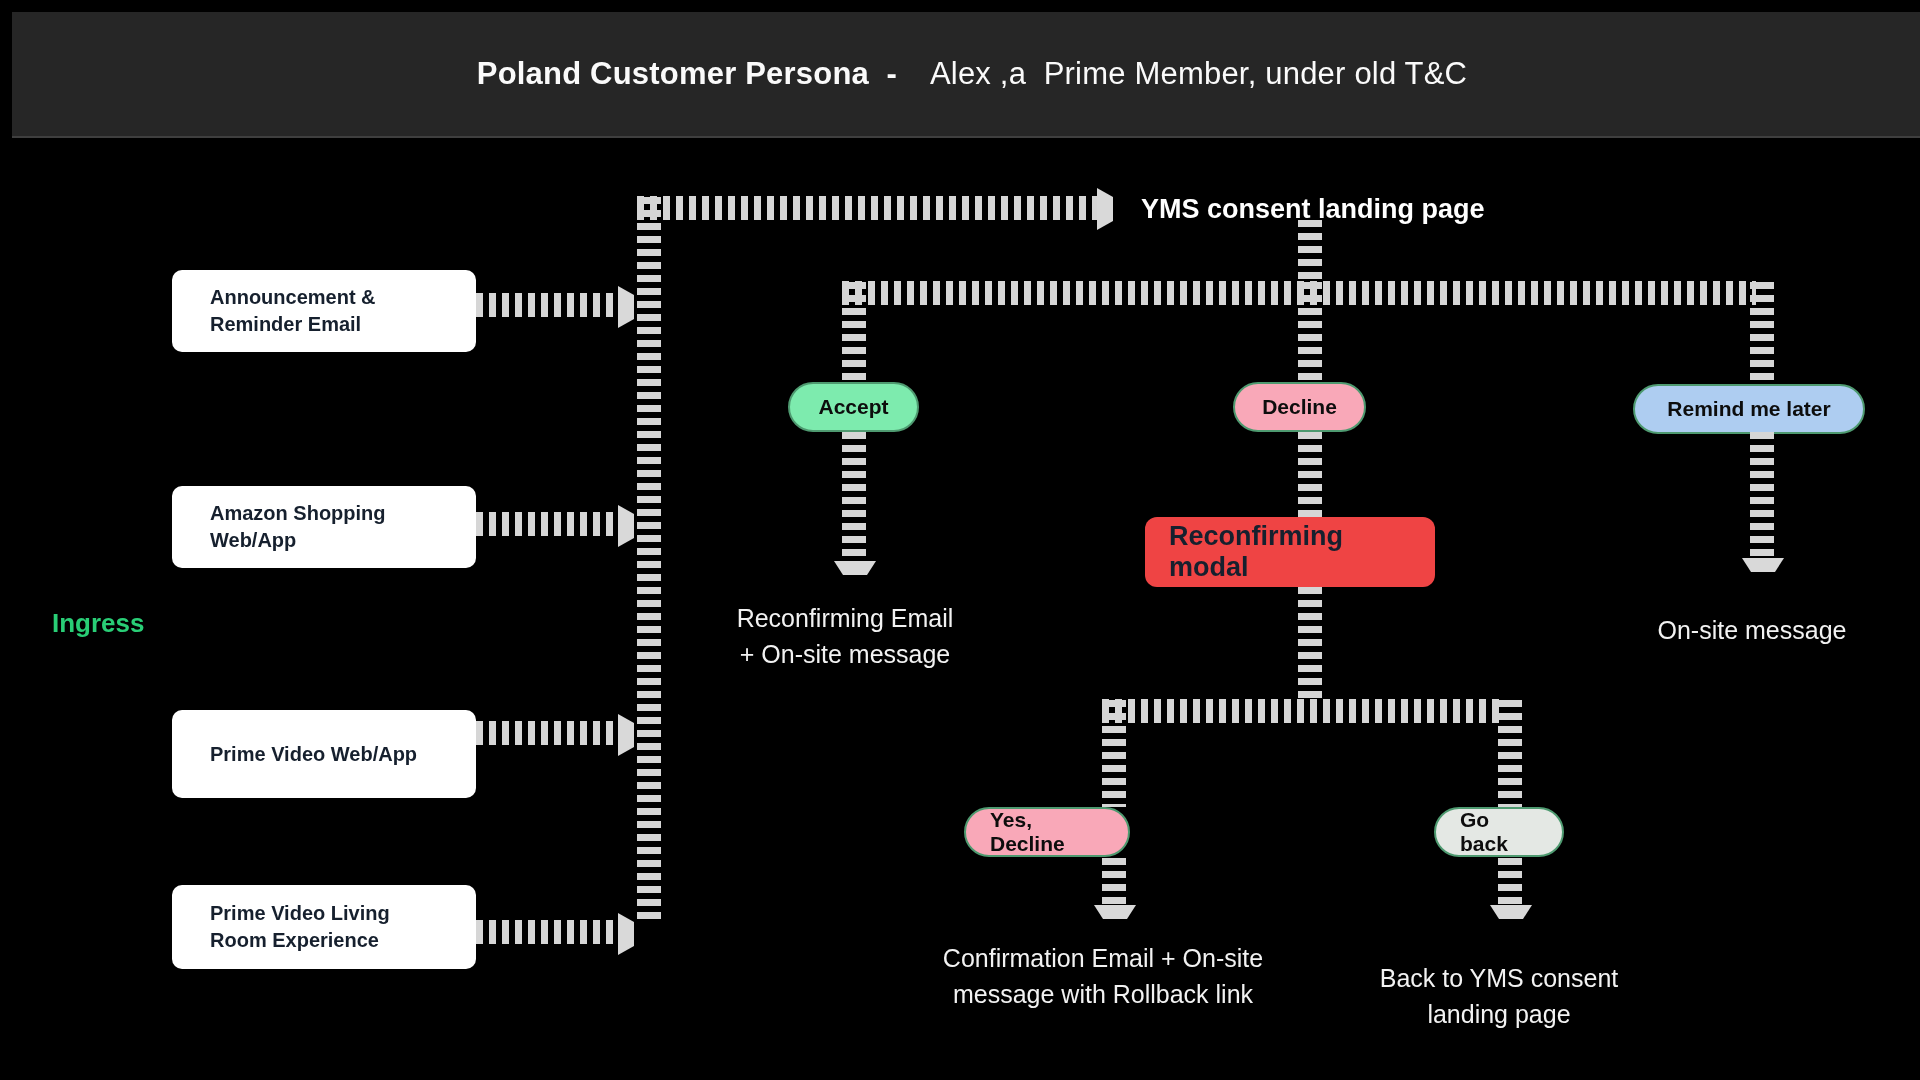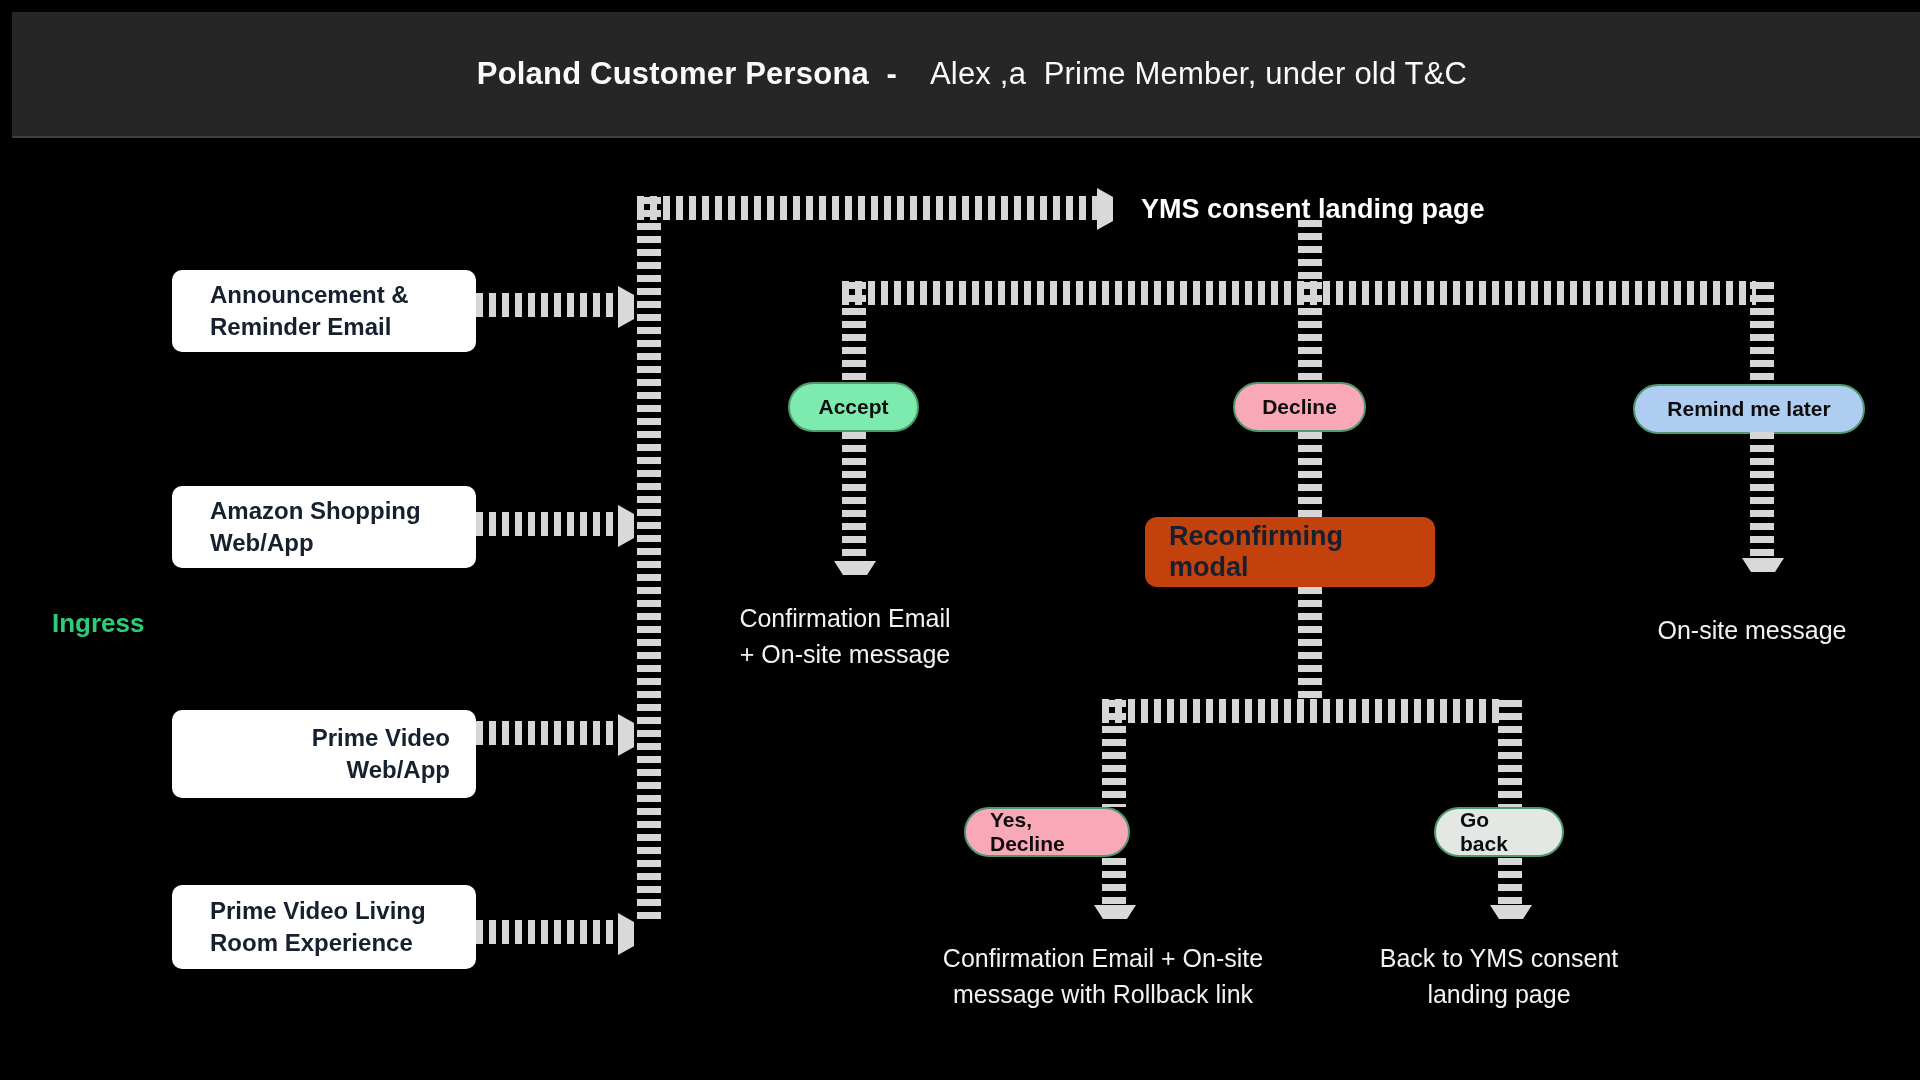--- a/index.html
+++ b/index.html
@@ -31,21 +31,21 @@
 
   
   .src-box {
     left: 160px; width: 304px;
     background: #ffffff; border-radius: 10px;
     display: flex; align-items: center;
     padding-left: 26px; padding-right: 14px;
   }
   .src-box .lbl {
     color: var(--node-text, #16202E);
-    font-size: 24px; font-weight: bold; line-height: 1.34;
+    font-size: 20px; font-weight: bold; line-height: 1.34;
     white-space: pre-line;
   }
 
   
   .hline { height: 3px; background: repeating-linear-gradient(to right, var(--dash, #D6D6D6) 0 7px, transparent 7px 13px); }
   .vline { width: 3px;  background: repeating-linear-gradient(to bottom, var(--dash, #D6D6D6) 0 7px, transparent 7px 13px); }
 
   .arrow-right {
     width: 0; height: 0;
     border-top: 9px solid transparent; border-bottom: 9px solid transparent;
@@ -69,21 +69,21 @@
   }
   .pill-accept      { left: 776px;  top: 370px; width: 131px; background: var(--pill-accept, #7DEBAE); }
   .pill-decline     { left: 1221px; top: 370px; width: 133px; background: var(--pill-decline, #F9A8B8); }
   .pill-remind      { left: 1621px; top: 372px; width: 232px; background: var(--pill-remind, #AECDF1); }
   .pill-yes-decline { left: 952px; top: 795px; width: 166px; background: var(--pill-yes-decline, #F9A8B8); }
   .pill-go-back     { left: 1422px; top: 795px; width: 130px; background: var(--pill-go-back, #E4E8E4); }
 
   
   .modal-node {
     left: 1133px; top: 505px; width: 290px; height: 70px;
-    background: #c2410c; border-radius: 12px;
+    background: #ef4444; border-radius: 12px;
     display: flex; align-items: center; justify-content: center;
   }
   .modal-node .lbl { color: var(--node-text, #16202E); font-size: 27px; font-weight: bold; }
 
   
   .outcome {
     color: var(--flow-text, #F2F2F2);
     font-size: 25px; line-height: 36px;
     text-align: center; white-space: pre-line;
     width: 400px;
@@ -140,21 +140,21 @@
 </div>
 <div class="abs pill pill-decline">
   <span>Decline</span>
 </div>
 <div class="abs pill pill-remind">
   <span>Remind me later</span>
 </div>
 
 <div class="abs vline" style="left:830px;top:420px;height:129px;"></div>
 <div class="abs arrow-down" style="left:822px;top:549px;"></div>
-<div class="abs outcome" style="left:633px;top:576px;">Confirmation  Email
+<div class="abs outcome" style="left:633px;top:576px;">Reconfirming  Email
 + On-site message</div>
 
 <div class="abs vline" style="left:1286px;top:420px;height:85px;"></div>
 <div class="abs modal-node">
   <div class="lbl">Reconfirming modal</div>
 </div>
 
 <div class="abs vline" style="left:1286px;top:575px;height:113px;"></div>
 <div class="abs hline" style="left:1090px;top:687px;width:399px;"></div>
 <div class="abs vline" style="left:1090px;top:688px;height:107px;"></div>
@@ -167,18 +167,18 @@
   <span>Go back</span>
 </div>
 
 <div class="abs vline" style="left:1090px;top:846px;height:47px;"></div>
 <div class="abs arrow-down" style="left:1082px;top:893px;"></div>
 <div class="abs outcome" style="left:891px;top:916px;">Confirmation Email + On-site
 message  with Rollback link</div>
 
 <div class="abs vline" style="left:1486px;top:846px;height:47px;"></div>
 <div class="abs arrow-down" style="left:1478px;top:893px;"></div>
-<div class="abs outcome" style="left:1287px;top:916px;">Back to YMS consent
+<div class="abs outcome" style="left:1287px;top:936px;">Back to YMS consent
 landing page</div>
 
 <div class="abs vline" style="left:1738px;top:420px;height:126px;"></div>
 <div class="abs arrow-down" style="left:1730px;top:546px;"></div>
 <div class="abs outcome" style="left:1540px;top:588px;">On-site message</div>
 
 </body></html>

